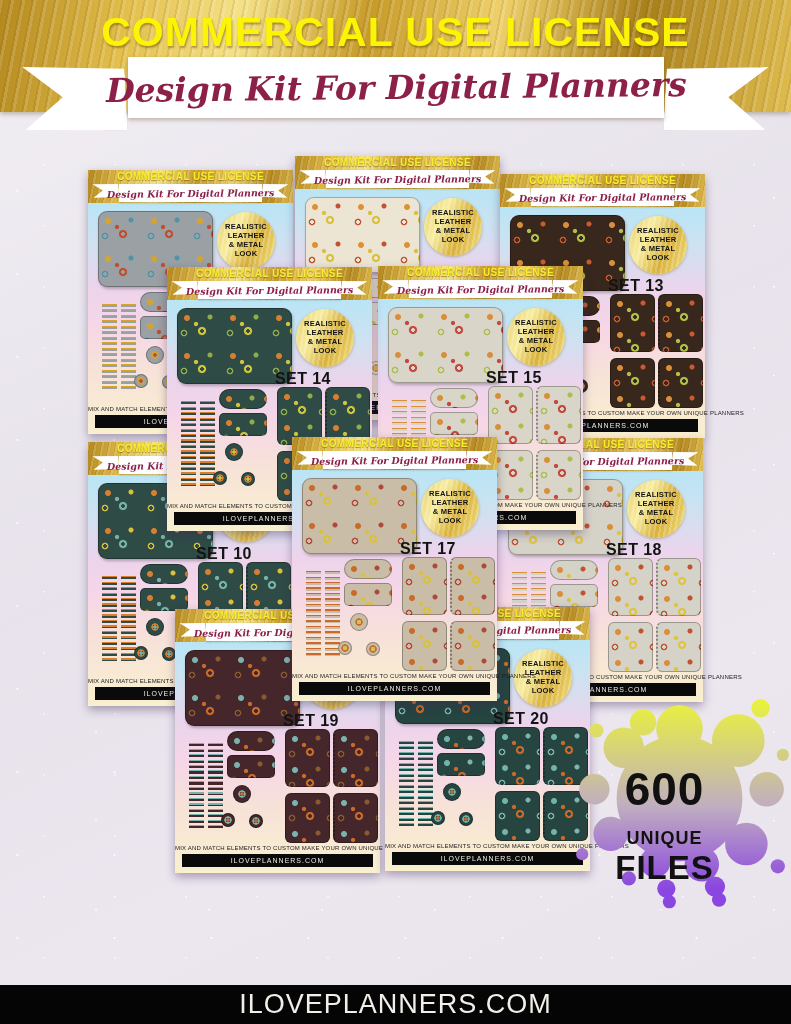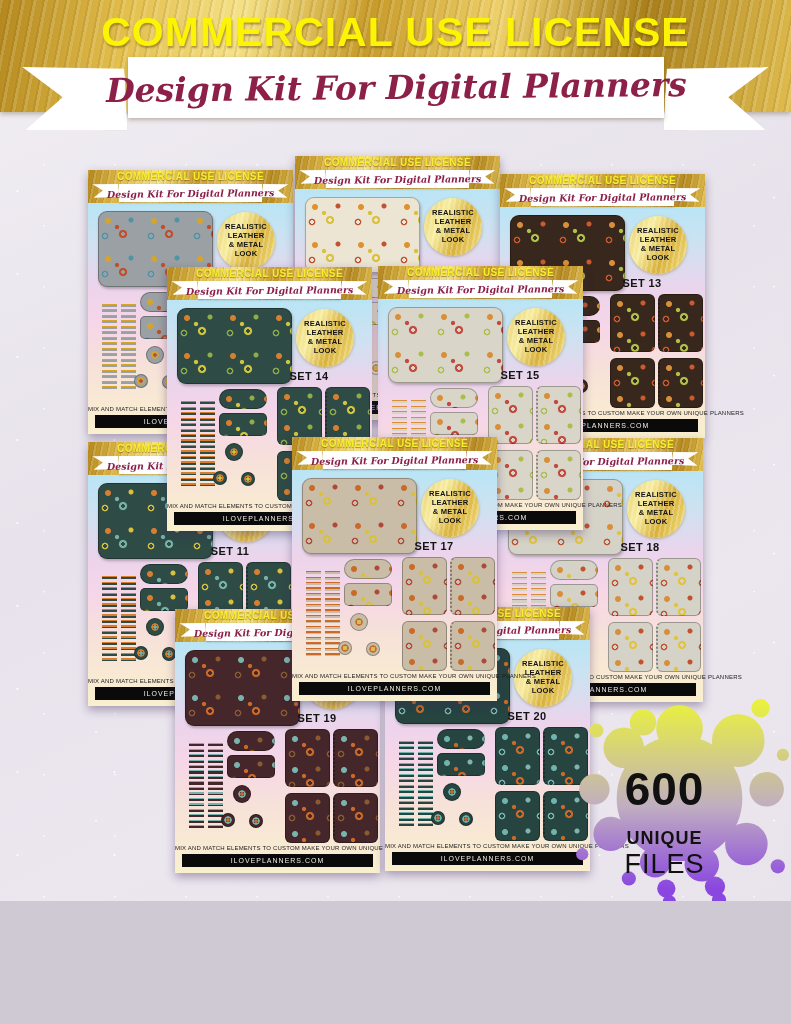--- a/index.html
+++ b/index.html
@@ -3,21 +3,21 @@
 <meta charset="utf-8">
 <style>
   :root{
     --gold-dark:#a87f1b; --gold-light:#f2dd7e; --banner-text:#fcf405;
     --script-text:#8c2049; --splat-top:#e9f13e; --splat-mid:#c0aec0;
     --splat-bottom:#8a46e0; --badge-text:#111111;
   }
   *{margin:0;padding:0;box-sizing:border-box}
   html,body{background:#cfc9d4}
   .stage{
-    position:relative;width:791px;height:901px;margin:0 auto;overflow:hidden;
+    position:relative;width:791px;height:1024px;margin:0 auto;overflow:hidden;
     font-family:"Liberation Sans",sans-serif;
     background:
       radial-gradient(circle at 18% 30%, rgba(255,255,255,.9) .6px, transparent 1.4px),
       radial-gradient(circle at 62% 70%, rgba(255,255,255,.7) .5px, transparent 1.2px),
       radial-gradient(circle at 85% 22%, rgba(255,255,255,.8) .6px, transparent 1.3px),
       linear-gradient(155deg,#f1eef3 0%,#e7e2eb 45%,#ece6ef 72%,#e9e3ec 100%);
     background-size:97px 83px,71px 61px,113px 89px,100% 100%;
   }
   
   .header-band{
@@ -91,21 +91,21 @@
   .c-big{position:absolute;left:10px;top:8px;width:115px;height:76px;border-radius:9px;background-size:46px 38px;box-shadow:1px 2px 3px rgba(0,0,0,.25)}
   .c-circle{
     position:absolute;left:129px;top:9px;width:58px;height:58px;border-radius:50%;
     background:
       repeating-linear-gradient(100deg, rgba(255,255,255,.22) 0 2px, rgba(0,0,0,0) 2px 5px),
       linear-gradient(115deg,#e8cf6e 0%,#f7ec9e 32%,#d8b13a 62%,#f3e081 100%);
     display:flex;flex-direction:column;align-items:center;justify-content:center;
     box-shadow:0 1px 3px rgba(120,90,20,.4);
   }
   .c-circle span{display:block;font-size:7.6px;line-height:1.18;font-weight:bold;color:#141414;letter-spacing:.2px}
-  .c-set{position:absolute;left:96px;top:70px;width:92px;text-align:center;font-size:11px;font-weight:bold;color:#141414;letter-spacing:.4px}
+  .c-set{position:absolute;left:108px;top:70px;width:92px;text-align:left;font-size:16px;font-weight:bold;color:#141414;letter-spacing:.4px}
   .c-washi{
     position:absolute;top:101px;width:15px;height:88px;
     background-image:repeating-linear-gradient(to bottom, var(--acc1) 0 1px, var(--base) 1px 3px, transparent 3px 5.5px);
   }
   .c-washi.w1{left:14px}.c-washi.w2{left:33px}
   .c-oval{position:absolute;left:52px;top:89px;width:48px;height:20px;border-radius:10px}
   .c-rect{position:absolute;left:52px;top:113px;width:48px;height:23px;border-radius:5px}
   .c-dot{position:absolute;border-radius:50%;background-color:var(--base);
     background-image:radial-gradient(circle at 50% 50%, var(--acc2) 1.5px, transparent 2px, var(--acc1) 2.5px 3.4px, transparent 4px);
     border:1px solid rgba(0,0,0,.3)}
@@ -120,21 +120,21 @@
   .zip{border-left:2px dotted rgba(0,0,0,.38)}
   .c-mix{position:absolute;left:0;top:203px;width:100%;text-align:center;font-size:6px;color:#1c1c1c;letter-spacing:.2px;white-space:nowrap}
   .c-bar{position:absolute;left:7px;top:212px;width:191px;height:13px;background:#0a0a0a;display:flex;align-items:center;justify-content:center}
   .c-bar span{font-size:7px;color:#efece4;letter-spacing:1px}
   
   .splat{position:absolute;left:568px;top:692px;width:223px;height:228px;z-index:20}
   .splat svg{position:absolute;left:0;top:0;width:100%;height:100%}
   .splat-text{position:absolute;left:0;top:74px;width:193px;text-align:center;color:var(--badge-text)}
   .splat-value{font-size:46px;font-weight:bold;line-height:1.0;letter-spacing:1px}
   .splat-line1{font-size:18px;font-weight:bold;letter-spacing:1px;margin-top:16px}
-  .splat-line2{font-size:27px;font-weight:normal;letter-spacing:1px}
+  .splat-line2{font-size:33px;font-weight:bold;letter-spacing:1px}
   
   .deal-band{
     position:absolute;left:0;top:935px;width:791px;height:50px;
     background:linear-gradient(180deg,#fffdf6 0%,#f4eedd 55%,#e7dfc9 100%);
     display:flex;align-items:center;justify-content:center;box-shadow:0 -1px 3px rgba(0,0,0,.15);z-index:30;
   }
   .deal-text{font-size:30px;color:#151515;letter-spacing:1.5px;transform:scale(.92,1.25);white-space:nowrap}
   .site-band{
     position:absolute;left:0;top:985px;width:791px;height:39px;background:#050505;
     display:flex;align-items:center;justify-content:center;z-index:30;
@@ -306,21 +306,21 @@
         </div>
       </div>
       <div class="c-body">
         <div class="c-big pattern"></div>
         <div class="c-circle">
           <span>REALISTIC</span>
           <span>LEATHER</span>
           <span>&amp; METAL</span>
           <span>LOOK</span>
         </div>
-        <div class="c-set">SET 11</div>
+        <div class="c-set">SET 10</div>
         <div class="c-washi w1"></div>
         <div class="c-washi w2"></div>
         <div class="c-oval pattern"></div>
         <div class="c-rect pattern"></div>
         <div class="c-dot d1"></div>
         <div class="c-dot d2"></div>
         <div class="c-dot d3"></div>
         <div class="c-tall t1 pattern"></div>
         <div class="c-tall t2 pattern zip"></div>
         <div class="c-tall t3 pattern"></div>

